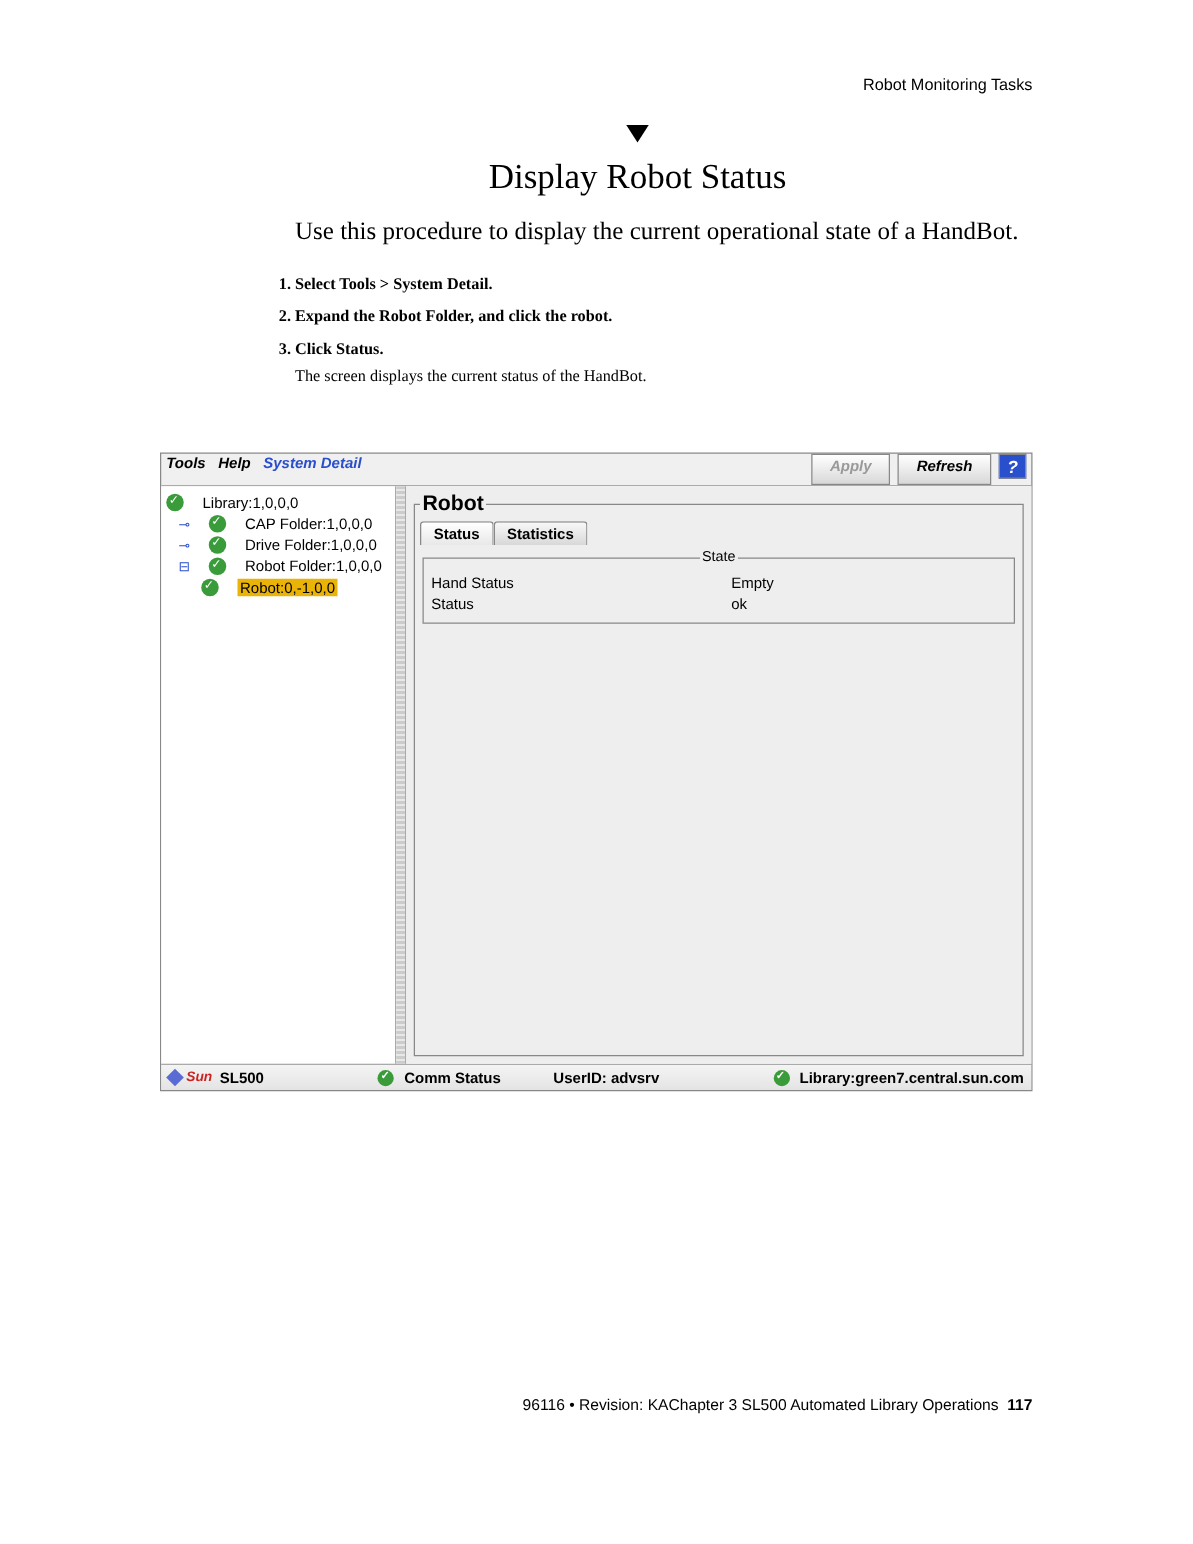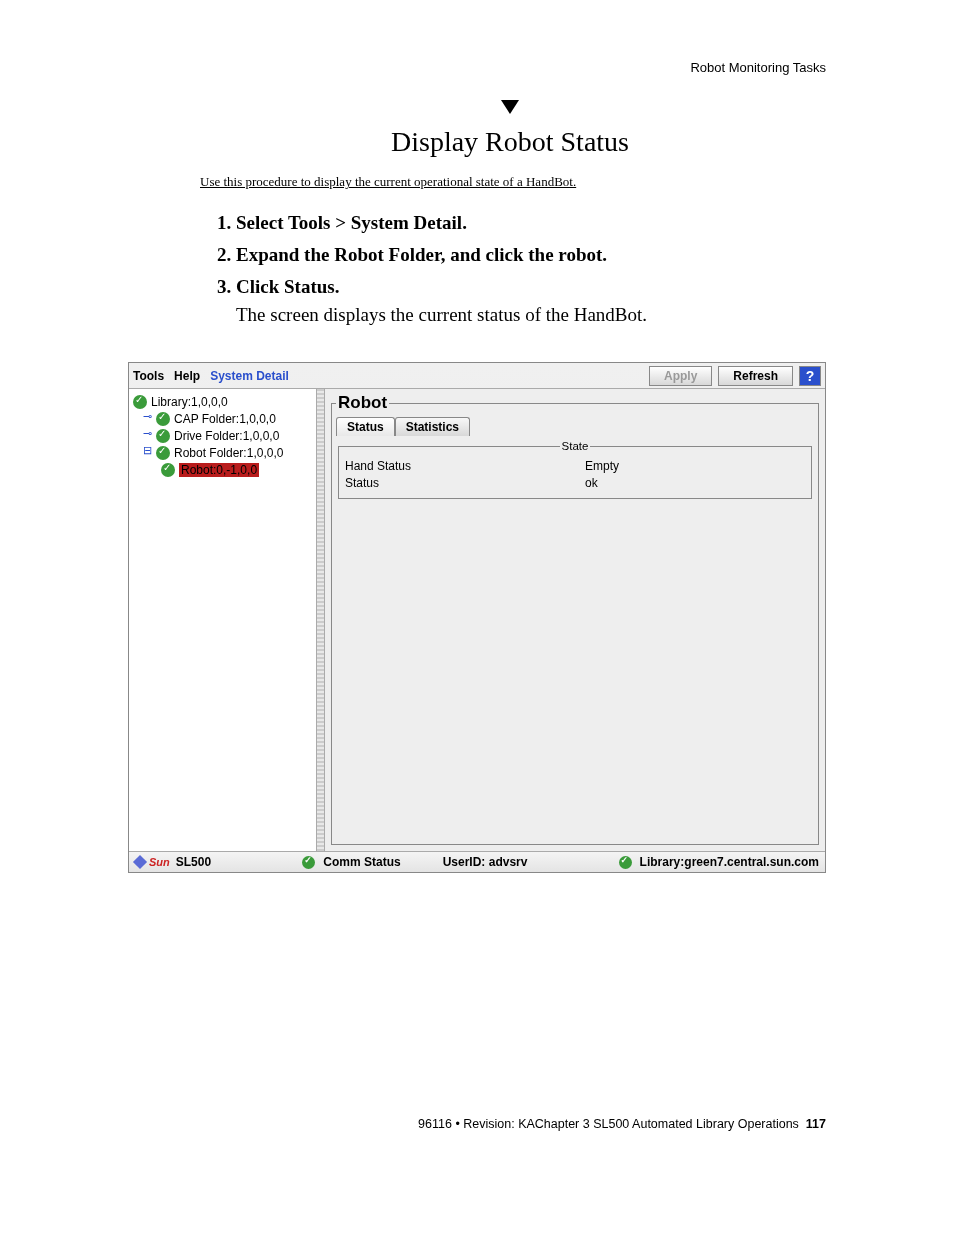--- a/index.html
+++ b/index.html
@@ -36,53 +36,53 @@
     width: 0; height: 0;
     border-left: 9px solid transparent;
     border-right: 9px solid transparent;
     border-top: 14px solid #000;
     flex-shrink: 0;
   }
   .title {
     font-size: 28px;
     font-weight: normal;
   }
-  .intro { font-size: 13px; margin-bottom: 22px; text-decoration: underline; }
+  .intro { font-size: 20px; margin-left: 36px; margin-bottom: 22px; }
   .note-box {
     border-top: 1.5px solid #000;
     border-bottom: 1.5px solid #000;
     padding: 8px 0;
     margin-left: 36px;
     font-size: 14.5px;
     line-height: 1.35;
     margin-bottom: 20px;
   }
   .note-box b { font-family: Arial, Helvetica, sans-serif; font-size: 14px;}
   .link { color: #2a4fcc; }
   ol.steps { margin: 0 0 0 18px; padding-left: 18px; }
-  ol.steps li { font-weight: bold; font-size: 19px; margin-bottom: 10px; font-family: "Palatino Linotype", Palatino, Georgia, serif; }
+  ol.steps li { font-weight: bold; font-size: 13px; margin-bottom: 10px; font-family: "Palatino Linotype", Palatino, Georgia, serif; }
   .step-desc { font-weight: normal; margin-top: 6px; }
   
   .app {
     position: absolute;
     top: 362px;
     left: 128px;
     width: 698px;
     border: 1px solid #888;
     font-family: Arial, Helvetica, sans-serif;
     background: linear-gradient(#f0f0f0,#e6e6e6);
   }
   .toolbar {
     display: flex;
-    align-items: center;
     height: 26px;
     padding: 0 4px;
     border-bottom: 1px solid #aaa;
     font-size: 12px;
     font-weight: bold;
+    font-style: italic;
   }
   .toolbar .menu-item { margin-right: 10px; }
   .toolbar .sysdetail { color: #2a4fcc; }
   .toolbar .spacer { flex: 1; }
   .tb-btn {
     border: 1px solid #888;
     background: linear-gradient(#fff,#d8d8d8);
     font-size: 12px;
     font-weight: bold;
     padding: 2px 14px;
@@ -101,34 +101,34 @@
     font-size:14px;
   }
   .body-row { display:flex; height: 462px; background:#fff; }
   .tree {
     width: 188px;
     border-right: 1px solid #aaa;
     padding: 6px 4px;
     font-size: 12px;
     overflow:hidden;
   }
-  .tree-node { display:flex; align-items:flex-start; gap:4px; margin-bottom:3px; white-space:nowrap; }
+  .tree-node { display:flex; align-items:center; gap:15px; margin-bottom:3px; white-space:nowrap; }
   .indent1 { padding-left: 10px; }
   .indent2 { padding-left: 28px; }
   .toggle { width:9px; height:9px; color:#2a4fcc; font-size:11px; display:inline-flex; align-items:center; justify-content:center;}
   .node-icon {
     width:14px;height:14px;border-radius:50%;
     background:#3a9b3a;
     position:relative;
     flex-shrink:0;
   }
   .node-icon::after{
     content:"✓"; color:#fff; font-size:10px; position:absolute; left:2px; top:-1px;
   }
-  .tree .selected { background:#b91c1c; padding:0 2px; }
+  .tree .selected { background:#eab308; padding:0 2px; }
   .splitter{ width:8px; background:repeating-linear-gradient(#ccc,#ccc 2px,#e8e8e8 2px,#e8e8e8 4px); border-right:1px solid #aaa;}
   .main-panel { flex:1; padding:4px 6px 6px 6px; background:#eee; position:relative;}
   fieldset.robot { border:1px solid #888; height: 100%; padding:4px; margin:0; background:#eee;}
   fieldset.robot > legend { font-size:17px; font-weight:bold; padding:0 2px;}
   .tabs { display:flex; gap:0; margin-bottom:4px; }
   .tab {
     border:1px solid #888; border-bottom:none;
     padding:2px 10px; font-size:12px; font-weight:bold;
     background:linear-gradient(#f8f8f8,#d8d8d8);
     border-radius:3px 3px 0 0;

